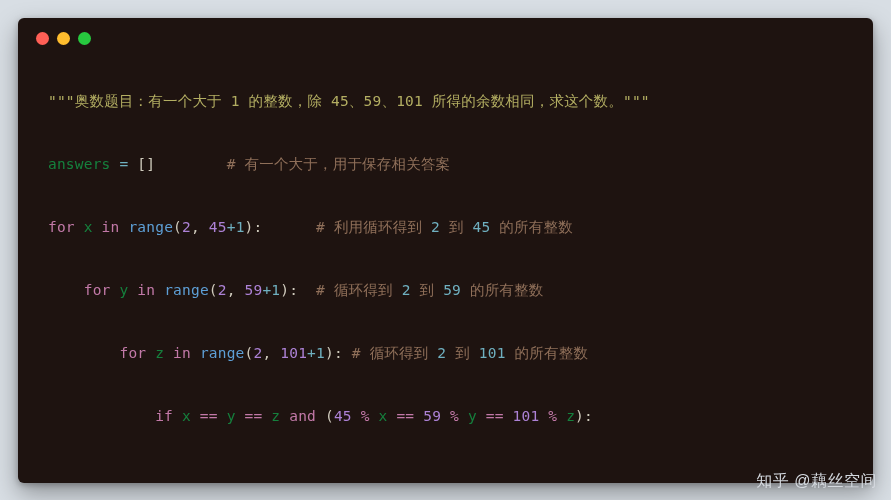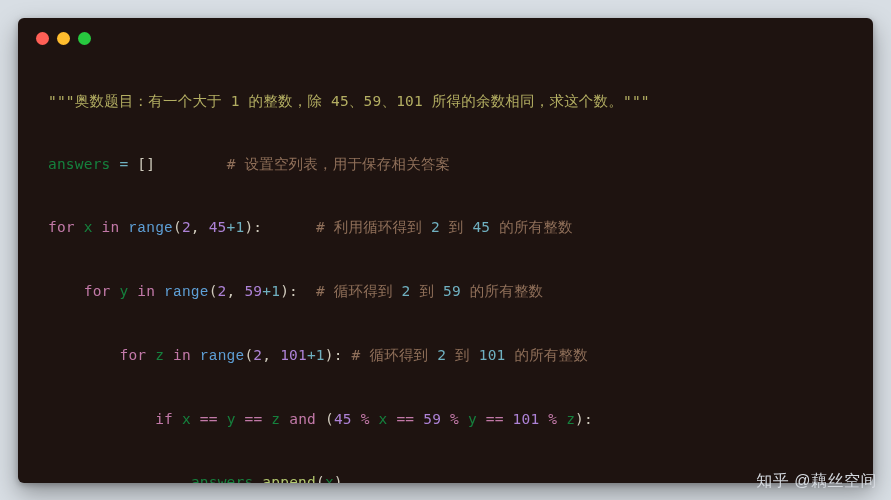--- a/index.html
+++ b/index.html
@@ -37,21 +37,21 @@
   .gap{ height:1.45em; }
   .c-str   { color:#b3ae62; }   
   .c-var   { color:#15803d; }   
   .c-op    { color:#6fb0c0; }   
   .c-op2   { color:#c279a8; }   
   .c-punc  { color:#cfcabc; }   
   .c-cmt   { color:#8f6f59; }   
   .c-cnum  { color:#6fb0c0; }
   .c-kw    { color:#c279a8;margin-top:24px; }   
   .c-num   { color:#ad82d6; }   
-  .c-fn    { color:#5e9fd6;font-family:Liberation Mono, monospace; }   
+  .c-fn    { color:#5e9fd6; }   
   .c-meth  { color:#b1c66d; }   
   .watermark{
     position:absolute; right:14px; bottom:8px;
     color:#d4d9df; font-size:16px;
     font-family:"PingFang SC","Microsoft YaHei",sans-serif;
     letter-spacing:.5px;
     margin-left:44px;
   }
 </style>
 </head>
@@ -60,29 +60,28 @@
 <div class="window">
   <div class="traffic">
     <div class="dot red"></div>
     <div class="dot yellow"></div>
     <div class="dot green"></div>
   </div>
 
   <div class="code">
 <span class="line"><span class="c-str">"""奥数题目：有一个大于 1 的整数，除 45、59、101 所得的余数相同，求这个数。"""</span></span>
 <span class="gap"></span>
-<span class="line"><span class="c-var">answers</span><span class="c-op"> = </span><span class="c-punc">[]</span><span class="c-cmt">        # </span><span class="c-cmt">设置空列表，用于保存相关答案</span></span>
+<span class="line"><span class="c-var">answers</span><span class="c-op"> = </span><span class="c-punc">[]</span><span class="c-cmt">        # </span><span class="c-cmt">有一个大于，用于保存相关答案</span></span>
 <span class="gap"></span>
 <span class="line"><span class="c-kw">for</span><span class="c-var"> </span><span class="c-var">x</span><span class="c-var"> </span><span class="c-kw">in</span><span class="c-var"> </span><span class="c-fn">range</span><span class="c-punc">(</span><span class="c-num">2</span><span class="c-punc">, </span><span class="c-num">45</span><span class="c-op">+1</span><span class="c-punc">):</span><span class="c-cmt">      # </span><span class="c-cmt">利用循环得到 </span><span class="c-cnum">2</span><span class="c-cmt"> 到 </span><span class="c-cnum">45</span><span class="c-cmt"> 的所有整数</span></span>
 <span class="gap"></span>
 <span class="line"><span>    </span><span class="c-kw">for</span><span> </span><span class="c-var">y</span><span> </span><span class="c-kw">in</span><span> </span><span class="c-fn">range</span><span class="c-punc">(</span><span class="c-num">2</span><span class="c-punc">, </span><span class="c-num">59</span><span class="c-op">+1</span><span class="c-punc">):</span><span class="c-cmt">  # </span><span class="c-cmt">循环得到 </span><span class="c-cnum">2</span><span class="c-cmt"> 到 </span><span class="c-cnum">59</span><span class="c-cmt"> 的所有整数</span></span>
 <span class="gap"></span>
 <span class="line"><span>        </span><span class="c-kw">for</span><span> </span><span class="c-var">z</span><span> </span><span class="c-kw">in</span><span> </span><span class="c-fn">range</span><span class="c-punc">(</span><span class="c-num">2</span><span class="c-punc">, </span><span class="c-num">101</span><span class="c-op">+1</span><span class="c-punc">):</span><span class="c-cmt"> # </span><span class="c-cmt">循环得到 </span><span class="c-cnum">2</span><span class="c-cmt"> 到 </span><span class="c-cnum">101</span><span class="c-cmt"> 的所有整数</span></span>
 <span class="gap"></span>
 <span class="line"><span>            </span><span class="c-kw">if</span><span> </span><span class="c-var">x</span><span class="c-op2"> == </span><span class="c-var">y</span><span class="c-op2"> == </span><span class="c-var">z</span><span> </span><span class="c-kw">and</span><span> </span><span class="c-punc">(</span><span class="c-num">45</span><span class="c-op2"> % </span><span class="c-var">x</span><span class="c-op2"> == </span><span class="c-num">59</span><span class="c-op2"> % </span><span class="c-var">y</span><span class="c-op2"> == </span><span class="c-num">101</span><span class="c-op2"> % </span><span class="c-var">z</span><span class="c-punc">):</span></span>
 <span class="gap"></span>
-<span class="line"><span>                </span><span class="c-var">answers</span><span class="c-op">.</span><span class="c-meth">append</span><span class="c-punc">(</span><span class="c-var">x</span><span class="c-punc">)</span></span>
 <span class="gap"></span>
 
   </div>
 </div>
 
 <div class="watermark">知乎 @藕丝空间</div>
 
 </body></html>

